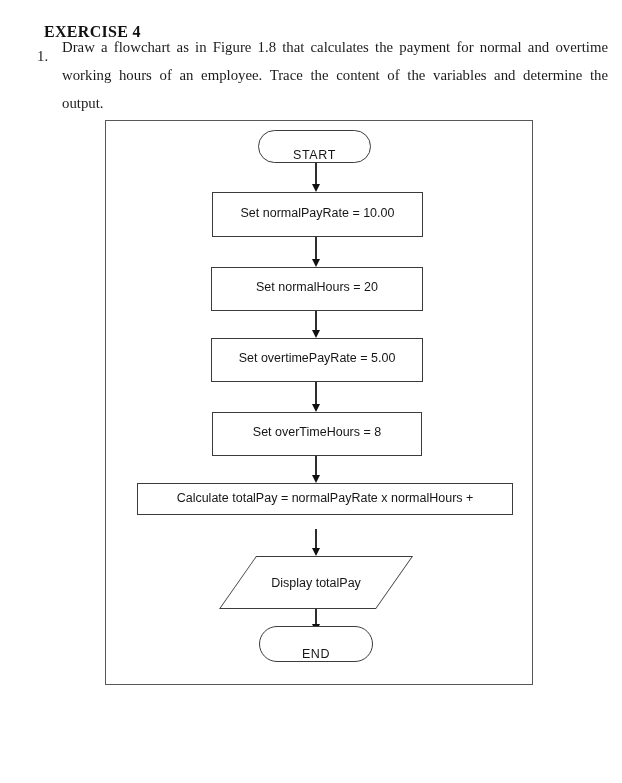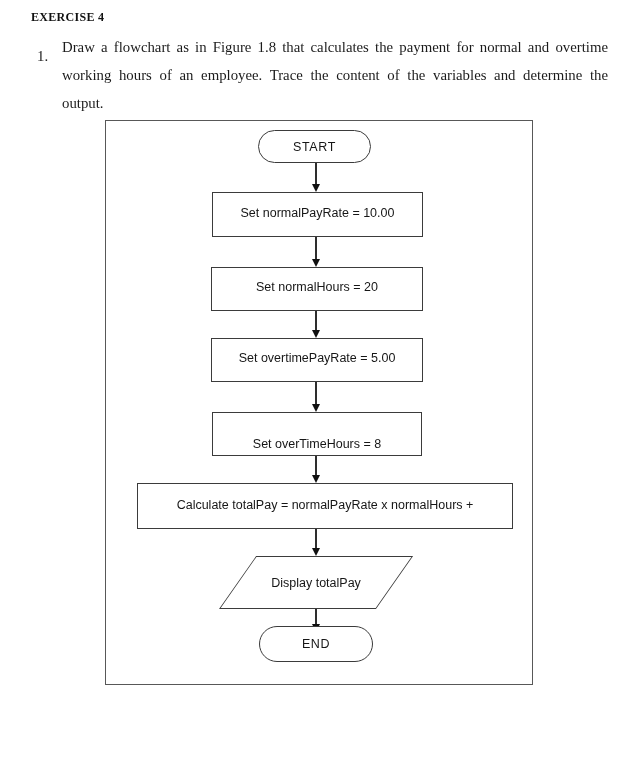--- a/index.html
+++ b/index.html
@@ -2,22 +2,22 @@
 <html><head>
 <meta charset="utf-8">
 <style>
   html,body { margin:0; padding:0; background:#e8e8e8; }
   .page {
     position:relative; width:622px; height:783px; margin:0 auto;
     background:#ffffff; overflow:hidden;
     font-family:"Liberation Serif", serif; color:#1b1b1b;
   }
   .heading {
-    position:absolute; left:28px; top:7px; margin:3px;
-    font-size:12px; font-weight:bold; letter-spacing:0.3px;
+    position:absolute; left:28px; top:7px; margin:16px;
+    font-size:16px; font-weight:bold; letter-spacing:0.3px;
     font-family:"Liberation Serif", serif; color:#111;
   }
   .qnum {
     position:absolute; left:37px; top:42px;
     font-size:14.8px; line-height:28px;
   }
   .qtext {
     position:absolute; left:62px; top:33px; width:546px;
     font-size:14.8px; line-height:28px;
   }
@@ -29,34 +29,34 @@
     position:absolute; left:105px; top:120px; width:428px; height:565px;
     box-sizing:border-box; border:1.6px solid #585858; background:#fff;
   }
   .node {
     position:absolute; box-sizing:border-box;
     border:1.7px solid #3b3b3b; background:#fff;
     display:flex; align-items:center; justify-content:center;
     font-family:"Liberation Sans", sans-serif; font-size:12.5px;
     color:#161616; text-align:center;
   }
-  .terminal { border-radius:18px; letter-spacing:0.6px; }
+  .terminal { border-radius:18px; letter-spacing:0.6px;align-items:flex-end; }
   .process  { padding-bottom:4px; }
   .process-wide { flex-direction:column; line-height:18.5px; padding-bottom:2px; }
   .io {
     transform:skewX(-35deg); transform-origin:0 100%;
   }
   .io .io-label { display:block; transform:skewX(35deg); }
 
   #n0 { left:152px; top:9px;   width:113px; height:33px; }
   #n1 { left:106px; top:71px;  width:211px; height:45px;justify-content:center; }
   #n2 { left:105px; top:146px; width:212px; height:44px; }
   #n3 { left:105px; top:217px; width:212px; height:44px; }
-  #n4 { left:106px; top:291px; width:210px; height:44px;align-items:flex-end; }
-  #n5 { left:31px;  top:362px; width:376px; height:46px; }
+  #n4 { left:106px; top:291px; width:210px; height:44px; }
+  #n5 { left:31px;  top:362px; width:376px; height:32px; }
   #n6 { left:113px; top:435px; width:157px; height:53px; }
   #n7 { left:153px; top:505px; width:114px; height:36px; }
 
   
   .arrow { position:absolute; left:205px; width:10px; }
   .arrow::before {
     content:""; position:absolute; left:4.4px; top:0; bottom:7px;
     width:1.3px; background:#2e2e2e;
   }
   .arrow::after {

